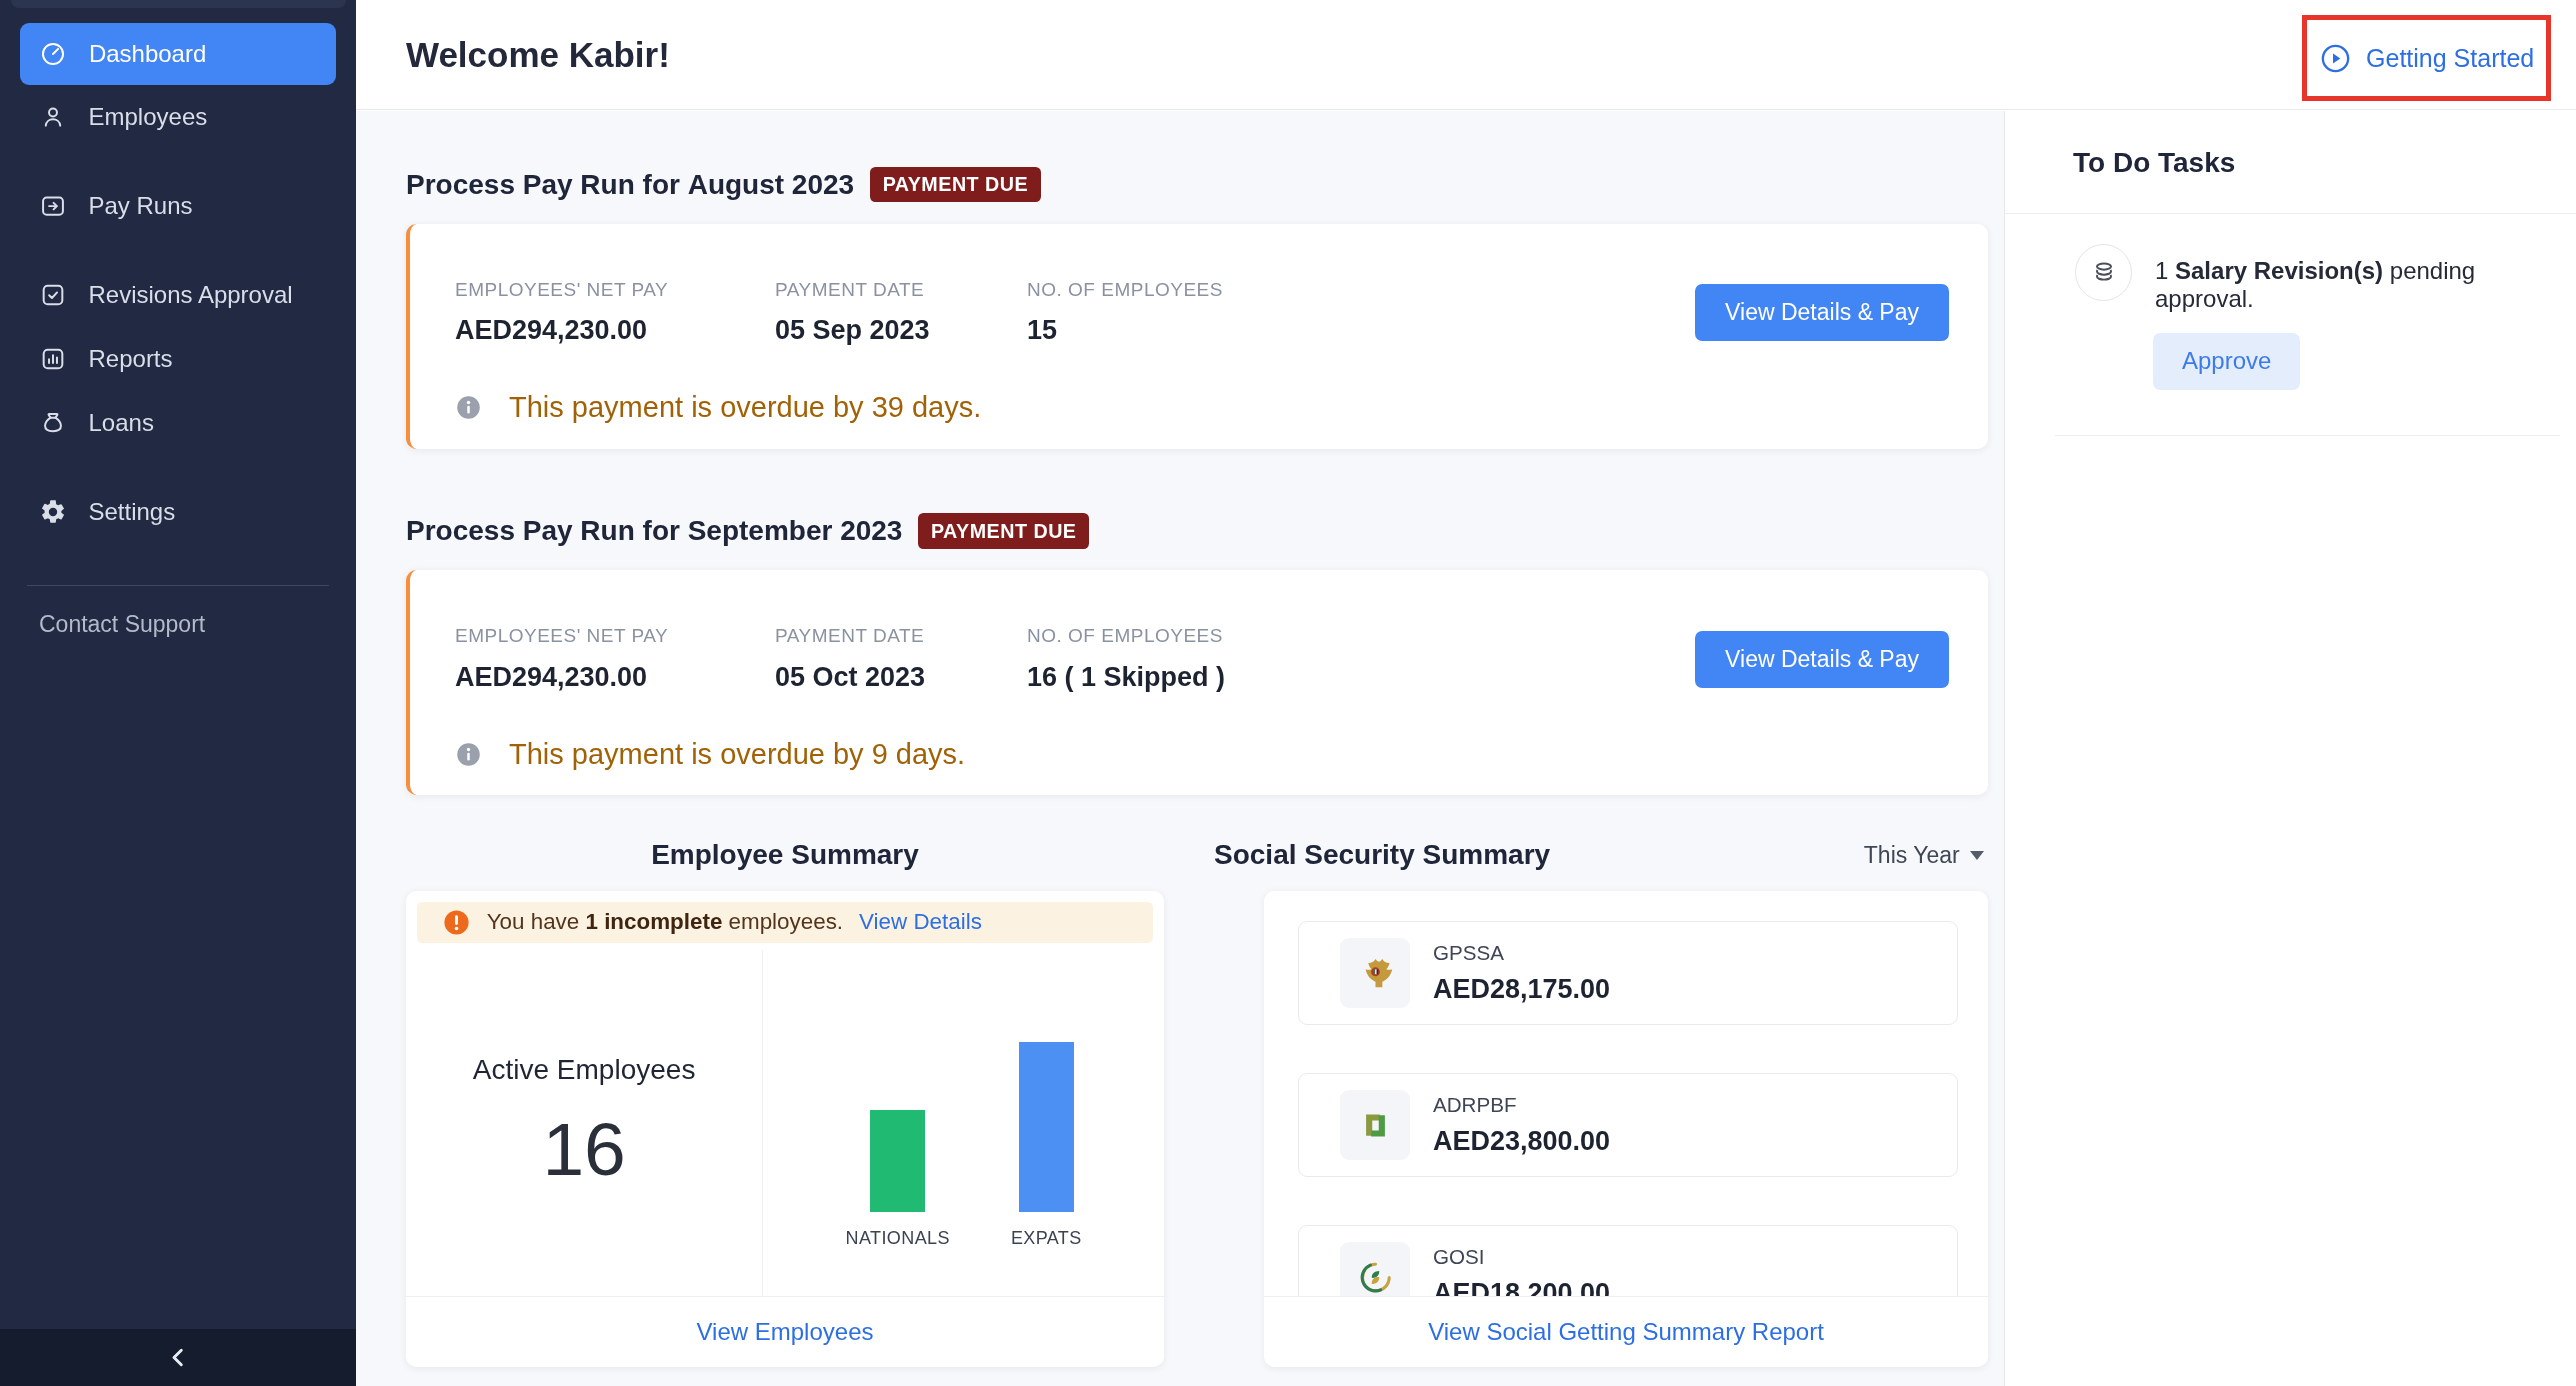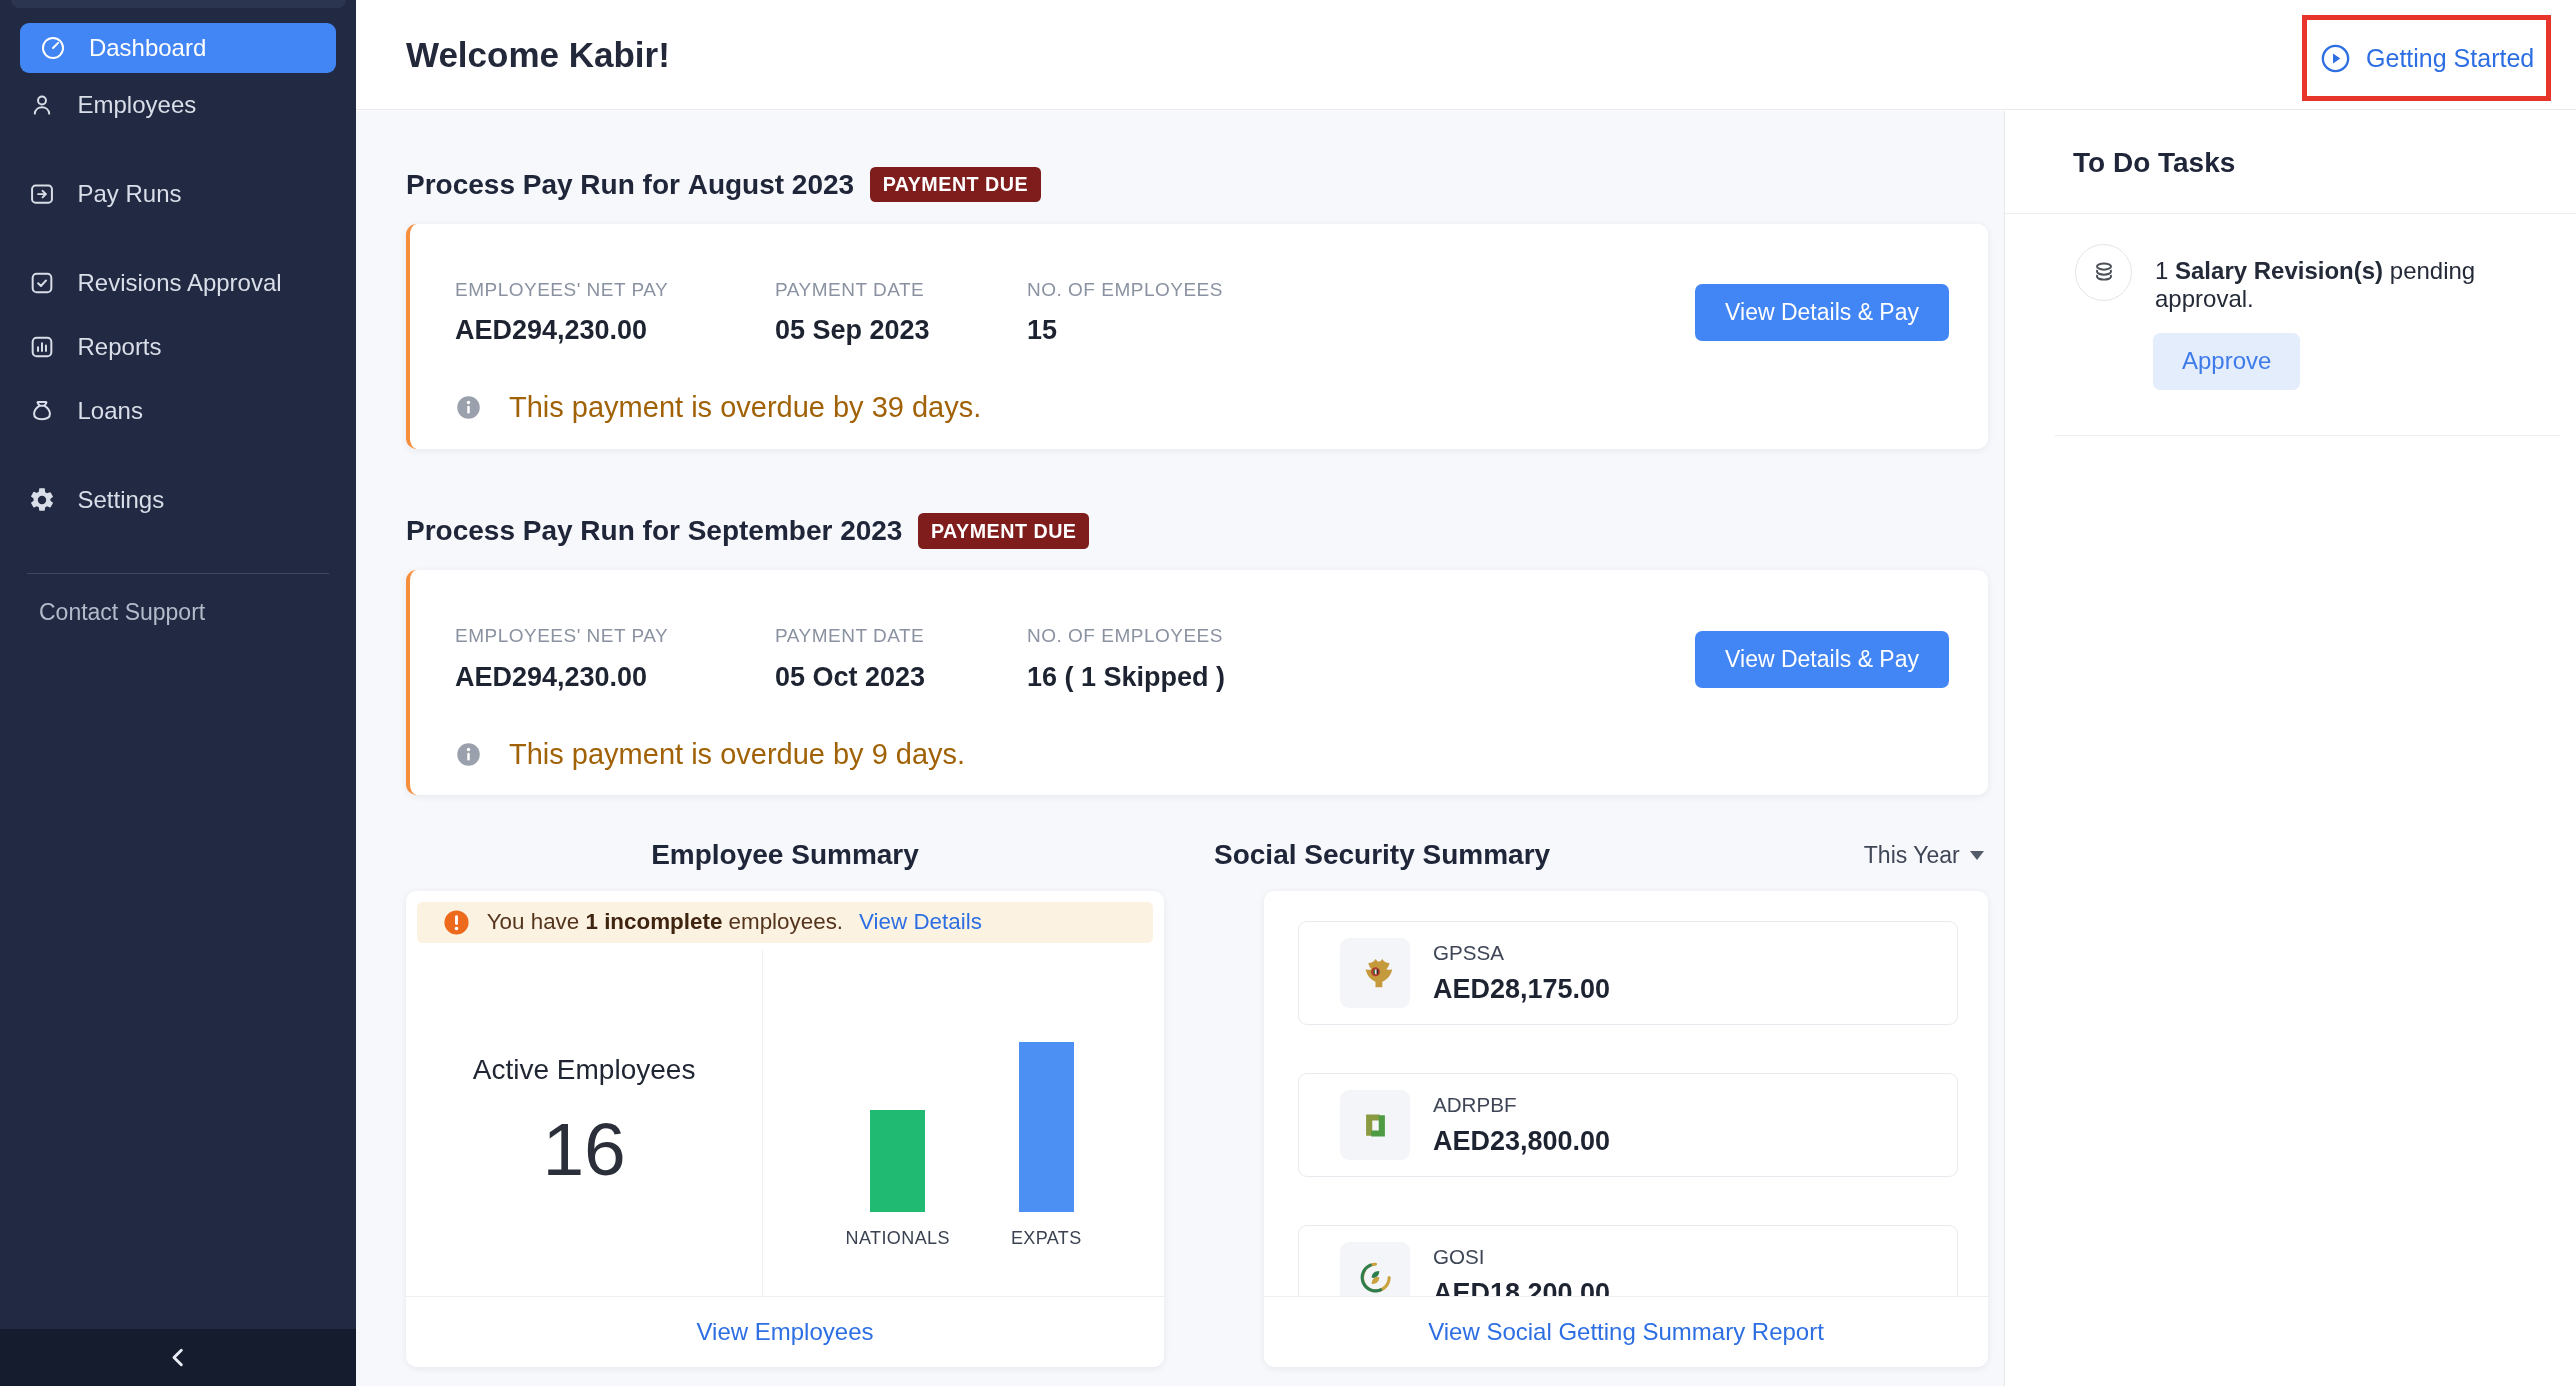--- a/index.html
+++ b/index.html
@@ -4,26 +4,26 @@
 <style>
   html,body{margin:0;padding:0;background:#ffffff;}
   .app{position:relative;width:2576px;height:1386px;overflow:hidden;
        font-family:"Liberation Sans",sans-serif;background:#ffffff;color:#1d2330;}
 
   
   .sidebar{position:absolute;left:0;top:0;width:356px;height:1386px;background:#212A42;}
   .top-notch{position:absolute;top:0;left:10.7px;width:335px;height:8px;background:#2B354F;
              border-radius:0 0 8px 8px;}
   .nav{padding-top:23px;}
-  .nav-item{display:flex;align-items:center;height:64px;padding-left:28px;gap:21.5px;
+  .nav-item{display:flex;align-items:center;height:64px;padding-left:39px;gap:21.5px;
             color:#D9DEE9;font-size:24px;cursor:pointer;}
   .nav-item .nicon{width:28px;height:28px;flex:none;display:flex;align-items:center;}
   .nav-item svg{width:28px;height:28px;stroke:#D9DEE9;fill:none;stroke-width:1.7;
                 stroke-linecap:round;stroke-linejoin:round;}
-  .nav-item.active{background:#4285F4;border-radius:9px;margin:0 19.7px;height:50px;
+  .nav-item.active{background:#4285F4;border-radius:9px;margin:0 19.7px;height:62px;
                    padding-left:19.7px;color:#ffffff;font-weight:500;}
   .nav-item.active svg{stroke:#ffffff;}
   .nav-item.gear-filled svg{fill:#D9DEE9;stroke:none;}
   .gap-before{margin-top:25px;}
   .side-divider{height:0.9px;background:rgba(255,255,255,.14);margin:41px 27px 0 27px;}
   .contact{padding:25px 0 0 39px;color:#B3BBCB;font-size:23px;cursor:pointer;}
   .collapse-bar{position:absolute;bottom:0;left:0;width:356px;height:57px;background:#151C2E;
                 display:flex;align-items:center;justify-content:center;cursor:pointer;}
   .collapse-bar svg{width:27px;height:27px;stroke:#E8ECF5;fill:none;stroke-width:2.6;
                     stroke-linecap:round;stroke-linejoin:round;}

